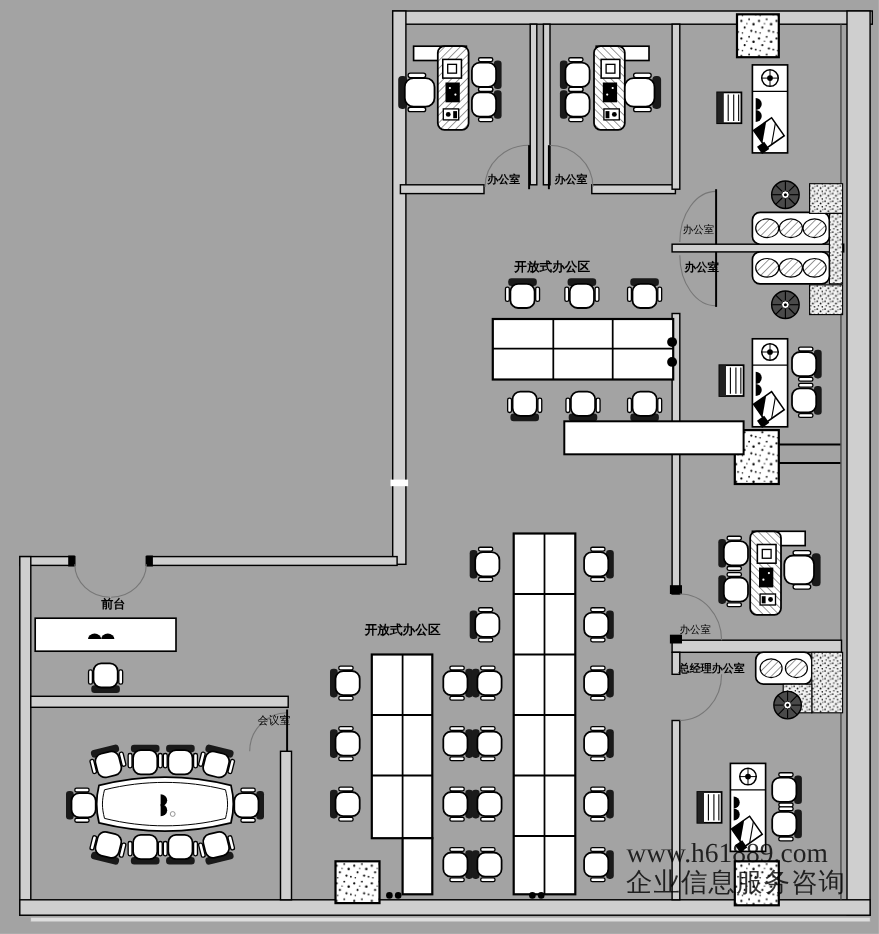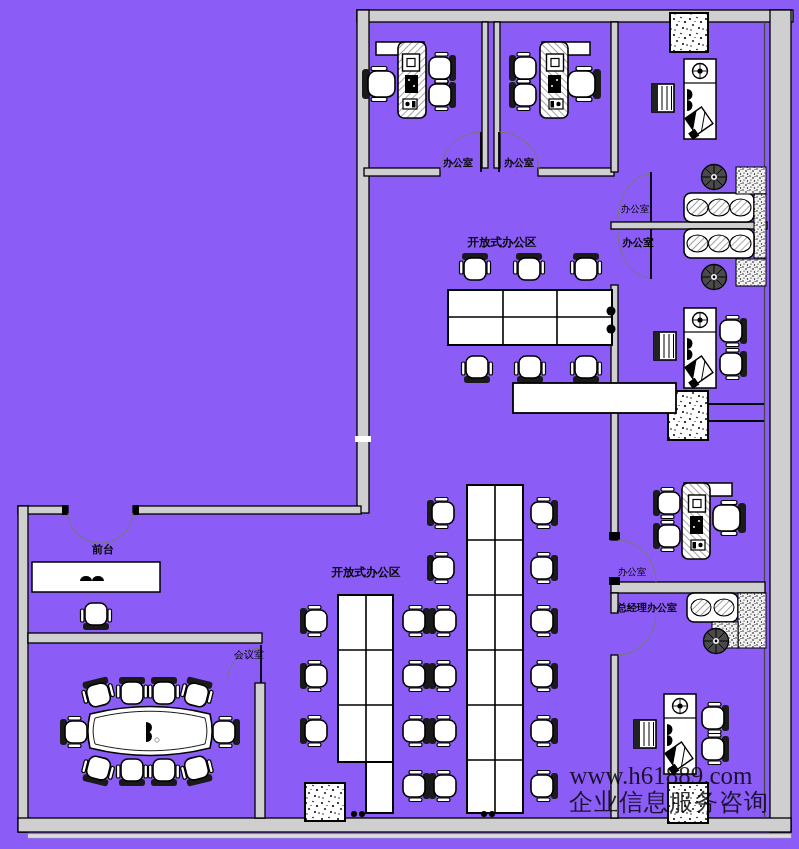--- a/index.html
+++ b/index.html
@@ -1,16 +1,16 @@
 <!DOCTYPE html>
 <html><head>
 <meta charset="utf-8">
 <style>
   html,body{margin:0;padding:0;background:#fff;}
-  .page{position:relative;width:799px;height:849px;background:#8b5cf6;overflow:hidden;
+  .page{position:relative;width:799px;height:849px;background:#a3a3a3;overflow:hidden;
         font-family:"Liberation Sans","DejaVu Sans",sans-serif;}
   svg{position:absolute;left:0;top:0;}
   text{fill:#000;}
   .lbl{font-family:"Liberation Sans","DejaVu Sans",sans-serif;}
   .wm-url{font-family:"Liberation Serif","DejaVu Serif",serif;}
 </style>
 </head>
 <body>
 
 <div class="page">

